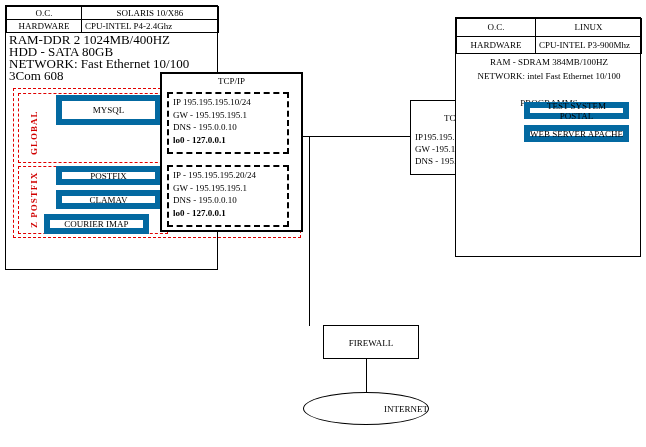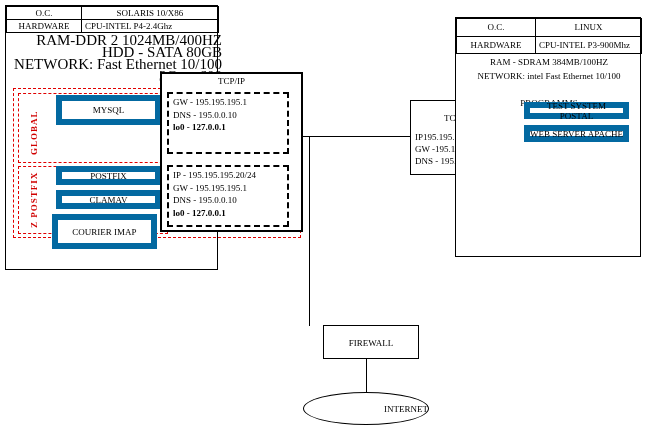--- a/index.html
+++ b/index.html
@@ -35,24 +35,23 @@
   }
   .tbl td {
     border: 1px solid #000;
     padding: 1px 3px;
     vertical-align: middle;
     white-space: nowrap;
   }
   .ctr { text-align: center; }
   .lft { text-align: left; }
   .plain {
-    font-size: 15px;
+    font-size: 13px;
     padding: 2px 3px;
     line-height: 12px;
-    text-align: right;
   }
   
   .dashbox {
     position: absolute;
     border: 2px dashed #000;
     box-sizing: border-box;
     background: #fff;
     font-size: 9px;
     line-height: 12.5px;
     padding: 2px 4px;
@@ -141,29 +140,30 @@
   <div class="subbox" style="left:56px; top:95px; width:105px; height:30px;">
     <span>MYSQL</span>
   </div>
 
   <div class="subbox" style="left:56px; top:166px; width:105px; height:19px;">
     <span>POSTFIX</span>
   </div>
   <div class="subbox" style="left:56px; top:190px; width:105px; height:19px;">
     <span>CLAMAV</span>
   </div>
-  <div class="subbox" style="left:52px; top:214px; width:105px; height:35px;">
+  <div class="subbox" style="left:44px; top:214px; width:105px; height:20px;">
     <span>COURIER IMAP</span>
   </div>
 
   <div class="box" style="left:160px; top:72px; width:143px; height:160px; border-width:2px;">
     <div style="text-align:center; font-size:9px; padding-top:2px;">TCP/IP</div>
   </div>
 
   <div class="dashbox" style="left:167px; top:92px; width:122px; height:62px;">
+    <div>IP  195.195.195.10/24</div>
     <div>GW - 195.195.195.1</div>
     <div>DNS - 195.0.0.10</div>
     <div class="bold">lo0 - 127.0.0.1</div>
   </div>
 
   <div class="dashbox" style="left:167px; top:165px; width:122px; height:62px;">
     <div>IP - 195.195.195.20/24</div>
     <div>GW - 195.195.195.1</div>
     <div>DNS - 195.0.0.10</div>
     <div class="bold">lo0 - 127.0.0.1</div>

